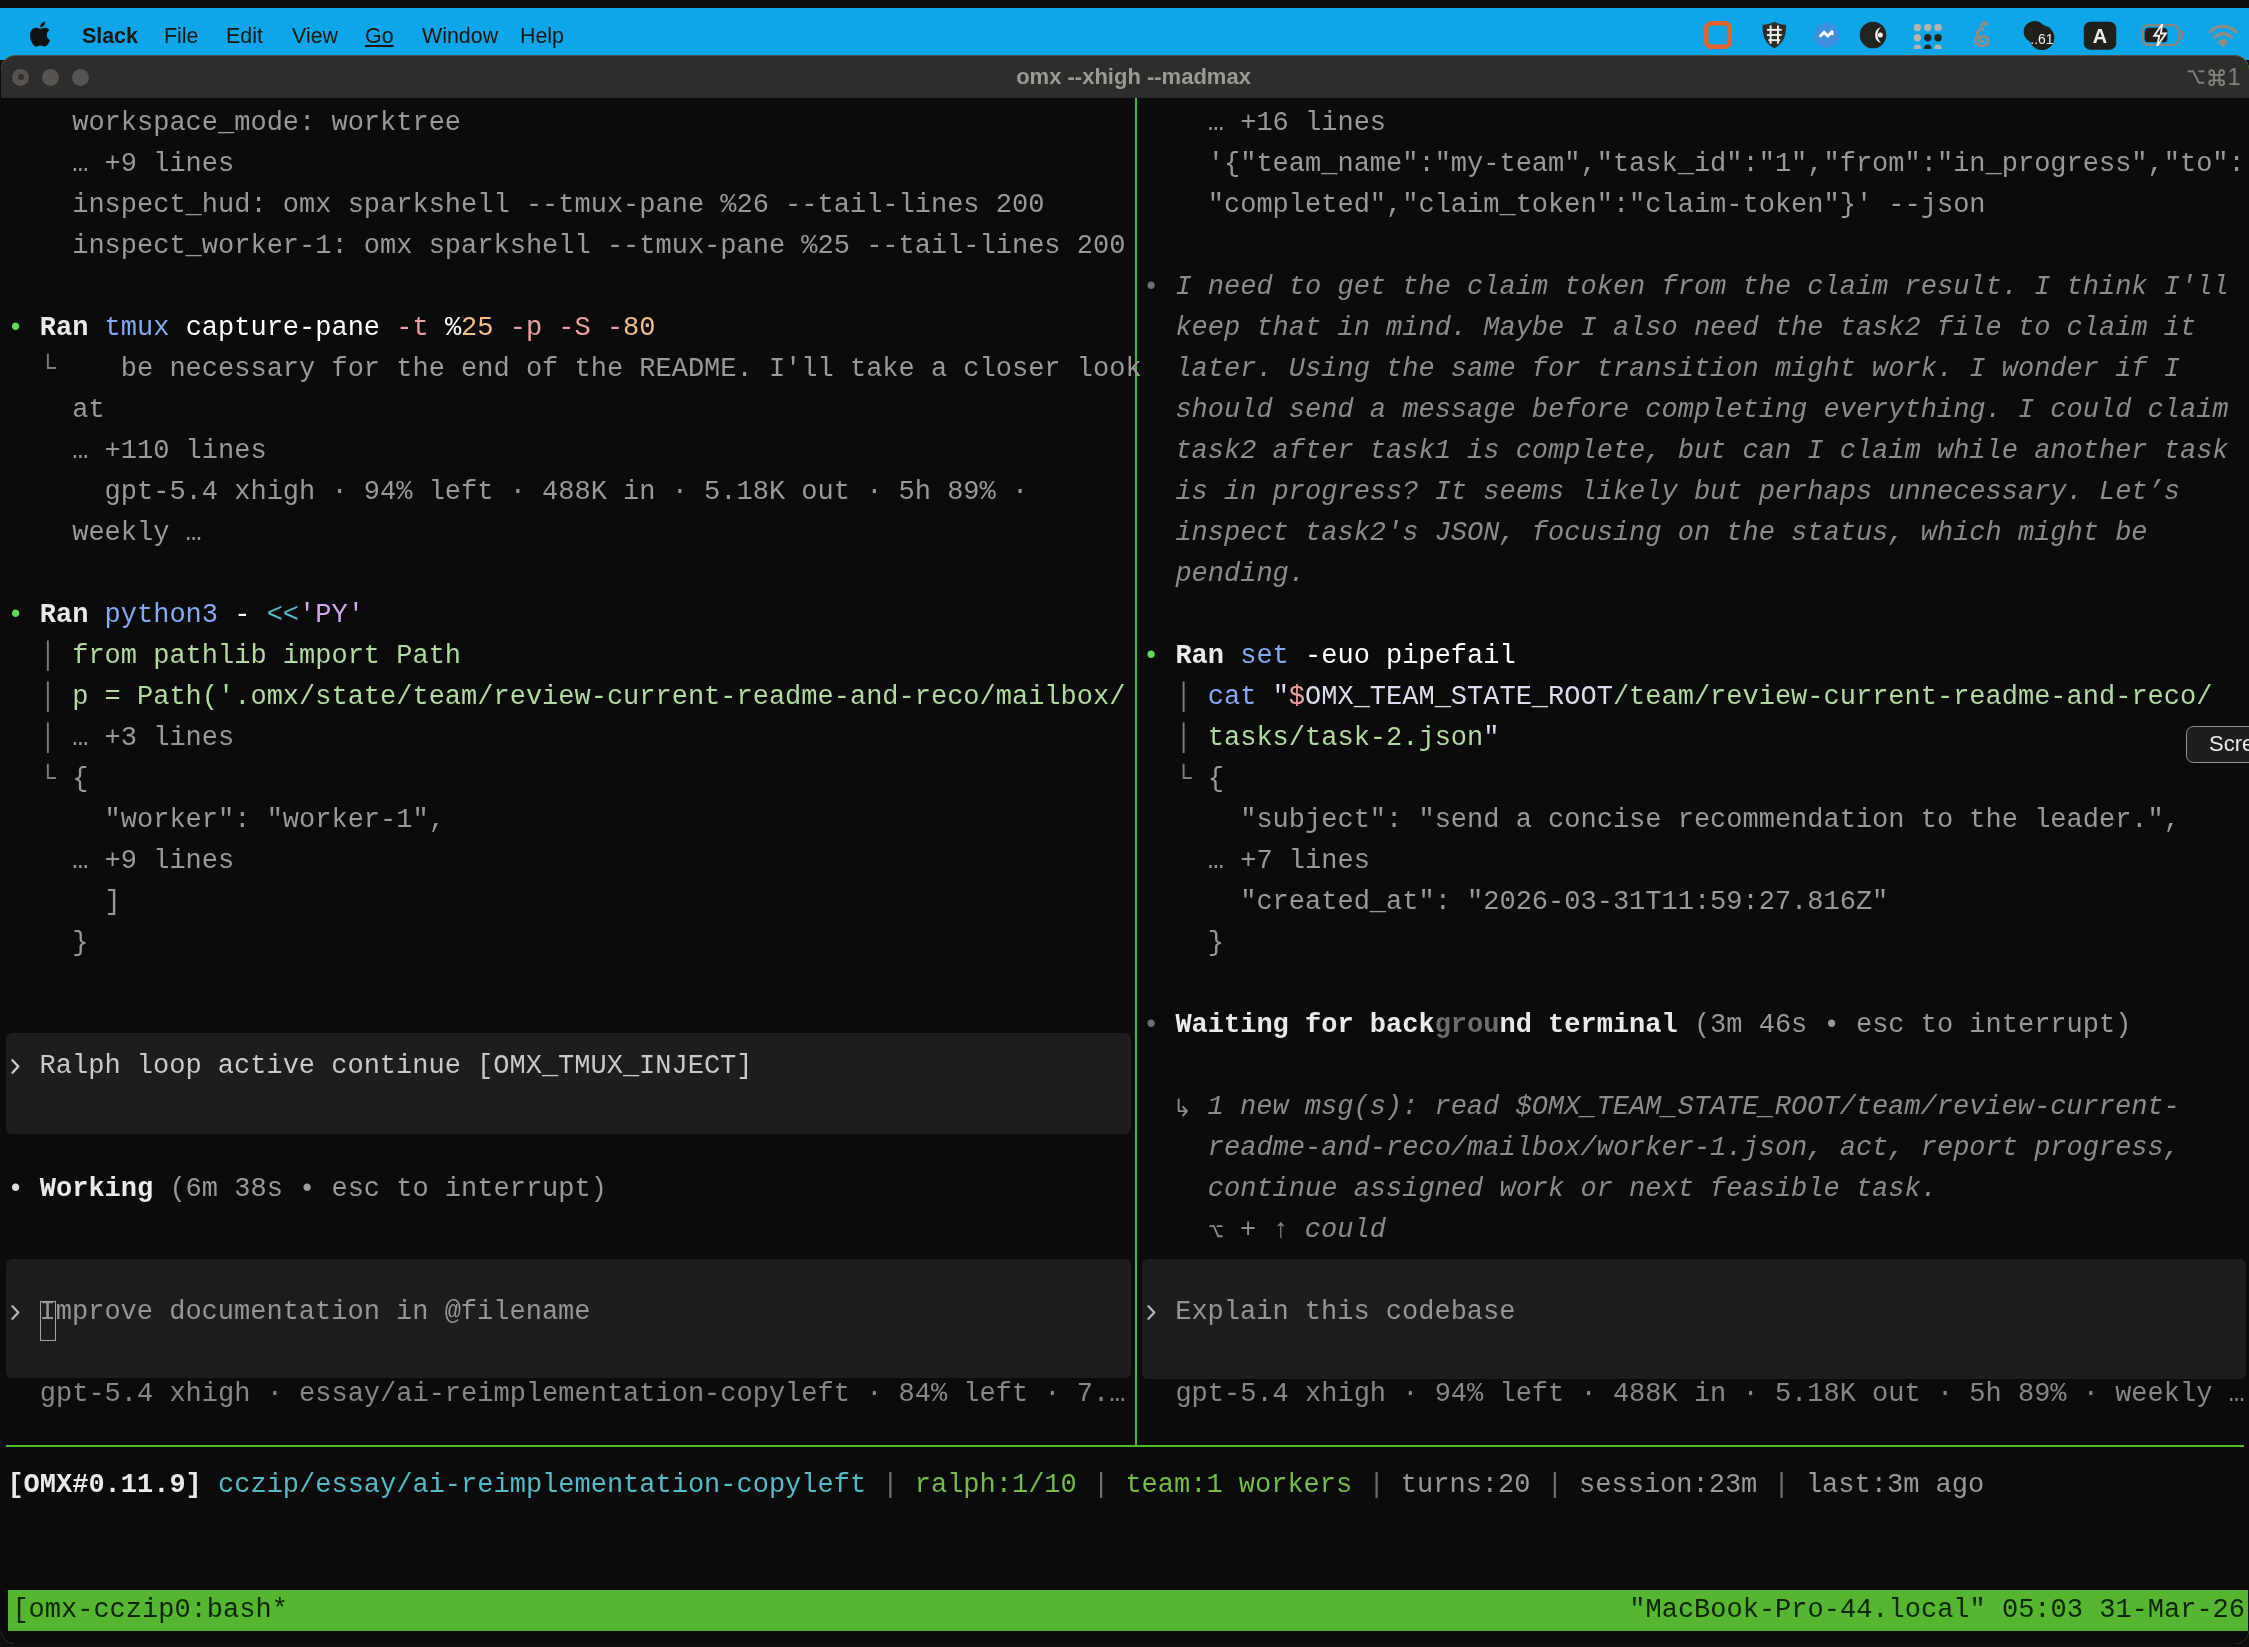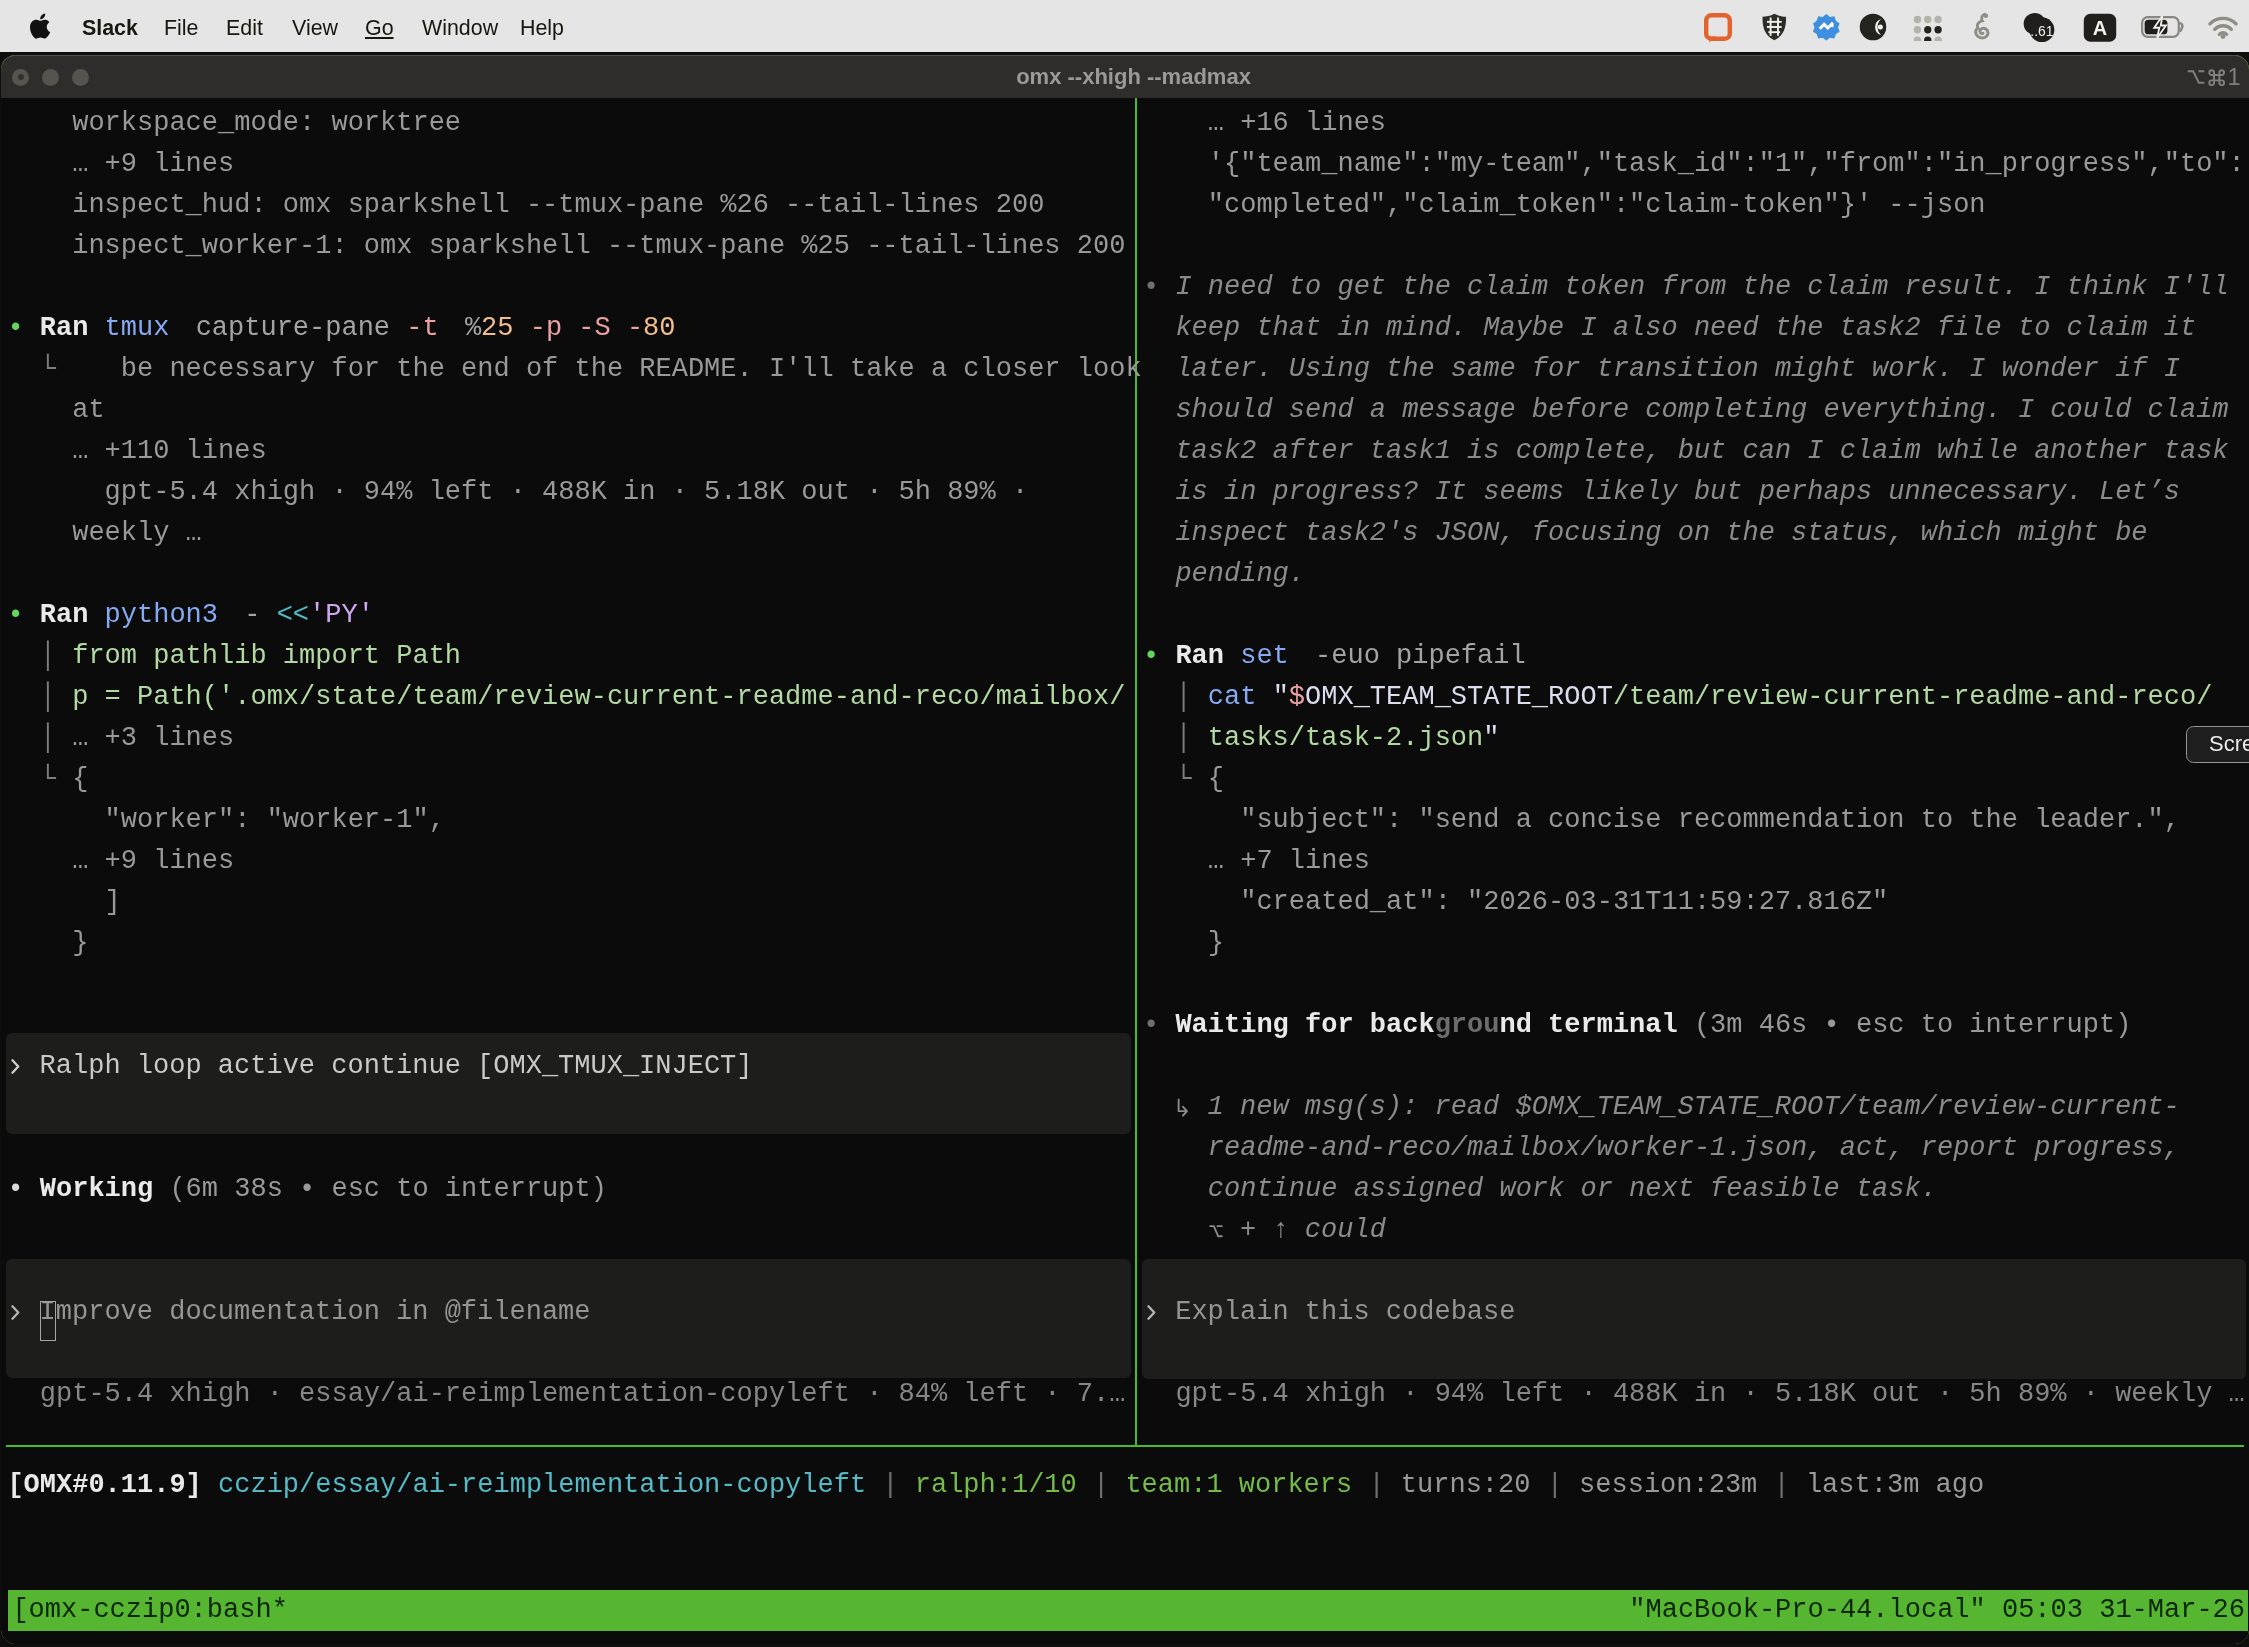--- a/index.html
+++ b/index.html
@@ -1,16 +1,16 @@
 <!DOCTYPE html>
 <html style="font-size:11.8px"><head><meta charset="utf-8"><style>
 html,body{margin:0;padding:0;background:#0c0c0c;}
 #scr{position:relative;width:2250px;height:1648px;overflow:hidden;background:#0e0e0e;font-family:"Liberation Sans",sans-serif;}
 
-#mb{position:absolute;left:0;top:0;width:2250px;height:52px;background:#e5e5e5;}
+#mb{position:absolute;left:0;top:8px;width:2250px;height:52px;background:#0ea5e9;}
 .mi{position:absolute;top:2.2px;height:52px;line-height:52px;font-size:21.4px;color:#17170f;}
 
 #win{position:absolute;left:0.7px;top:55px;width:2248px;height:1589px;background:#84cc16;border-radius:14.8px;}
 #tb{position:absolute;left:0;top:0;width:100%;height:43px;background:#2e2d2b;border-radius:14.8px 14.8px 0 0;border-top:0.7px solid #504e4b;box-sizing:border-box;}
 .tl{position:absolute;top:12.5px;width:17px;height:17px;border-radius:50%;background:#57544f;}
 #ttl{position:absolute;left:17.7px;right:0;top:0;height:43px;line-height:42px;text-align:center;font-weight:bold;font-size:22px;color:#9c9a96;}
 #shortcut{position:absolute;right:8px;top:0;height:43px;line-height:43px;color:#82807c;font-size:23.6px;}
 
 #term{position:absolute;left:0;top:43px;width:100%;height:1546px;background:#0b0b0b;border-radius:0 0 14.8px 14.8px;}
 pre{position:absolute;margin:0;font-family:"Liberation Mono",monospace;font-size:27px;line-height:41px;white-space:pre;}
@@ -18,21 +18,21 @@
 .g{color:#999999;} .bx{color:#7d7d7d;}
 .dg{color:#6f6f6f;}
 .sg{color:#878787;}
 .i{color:#8b8b8b;font-style:italic;}
 .w{color:#eaeaea;font-weight:bold;}
 .wb{color:#d9d9d9;}
 .wq{color:#d9dded;}
 .sh{color:#6d6d6d;font-weight:bold;}
 .gr{color:#63d75c;}
 .bl{color:#86a9f2;}
-.lv{color:#a3a3a3;margin-left:10px;}
+.lv{color:#ffffff;}
 .pk{color:#e9a1a1;}
 .or{color:#f2bd8c;}
 .st{color:#b3d9a2;}
 .cy{color:#54bac6;}
 .vi{color:#cfa6f0;}
 .pr{color:#c9c9c9;}
 .pd{color:#959595;}
 .sgr{color:#74bb48;}
 .gl{display:inline-block;width:16px;height:41px;vertical-align:top;position:relative;}
 .gl svg{position:absolute;left:0;top:0;}

